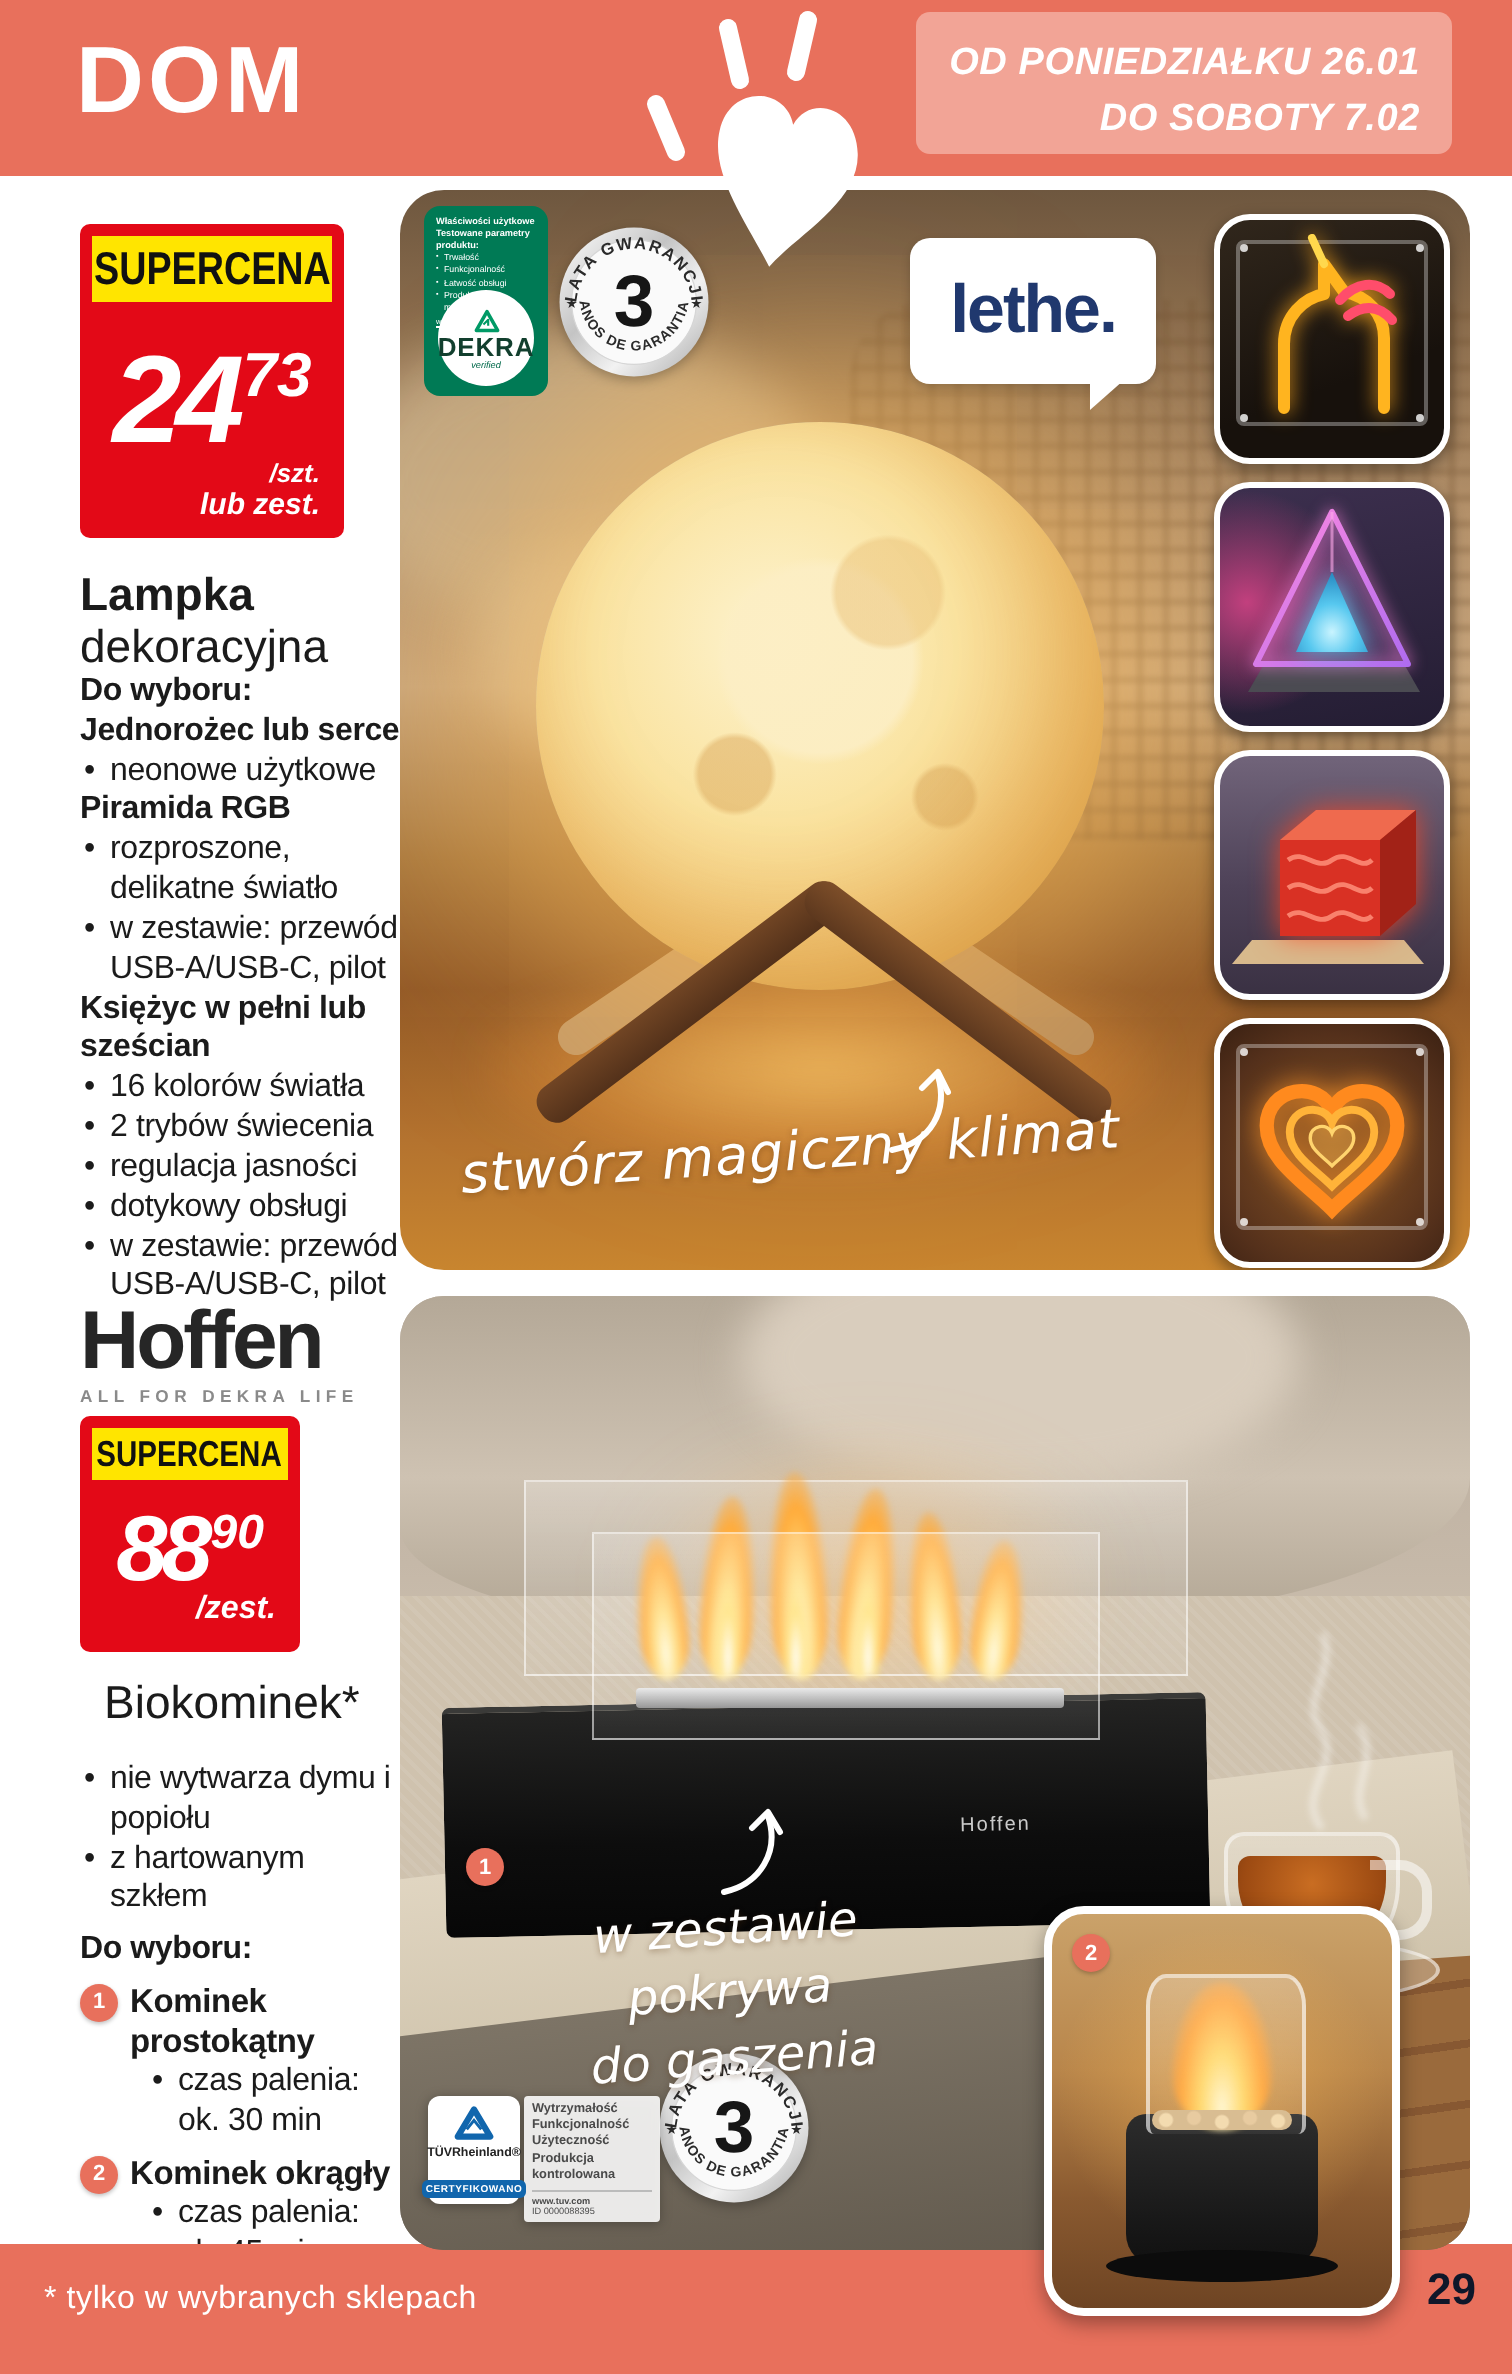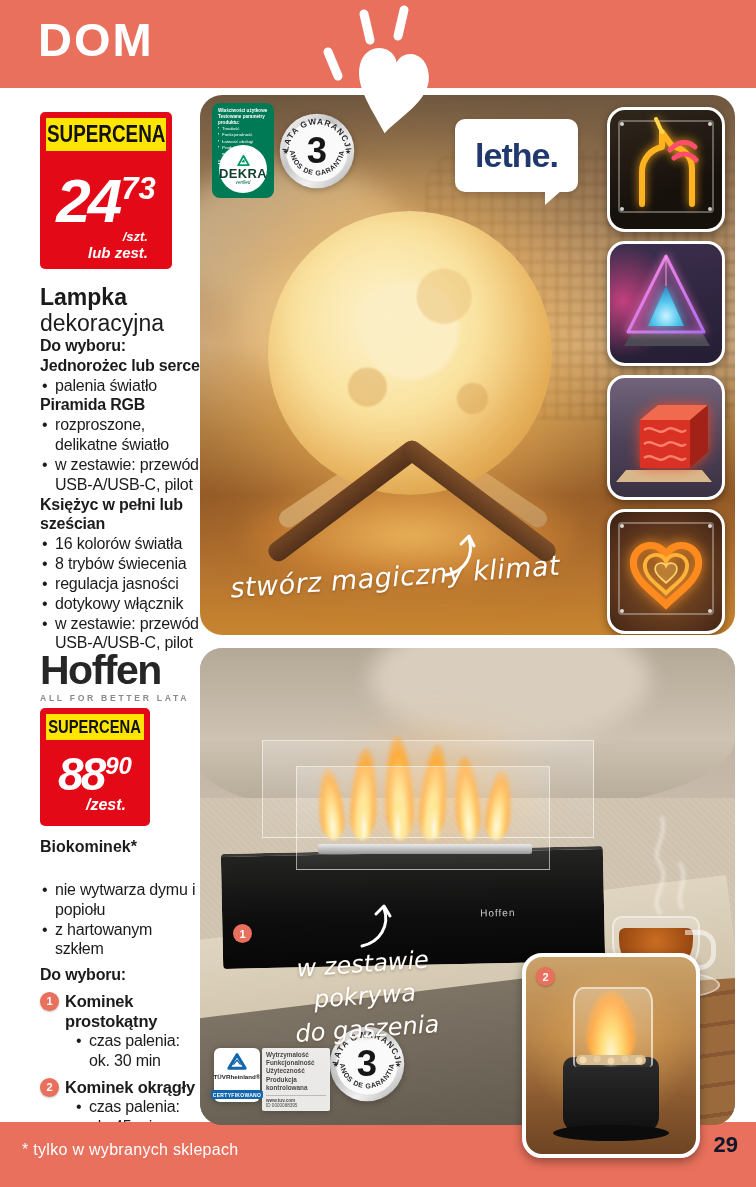--- a/index.html
+++ b/index.html
@@ -19,35 +19,35 @@
   .sc-lg{left:40px;top:112px;width:132px;height:157px}
   .sc-sm{left:40px;top:708px;width:110px;height:118px}
   .sc-head{background:#FFE500;margin:6px 6px 0 6px;display:flex;align-items:center;justify-content:center}
   .sc-lg .sc-head{height:33px}.sc-sm .sc-head{height:26px}
   .sc-head span{font-weight:bold;color:#111;transform:scaleX(.82);white-space:nowrap}
   .sc-lg .sc-head span{font-size:23px}.sc-sm .sc-head span{font-size:18px}
   .p-main{text-align:center;color:#fff;font-style:italic;font-weight:bold;line-height:.9}
   .sc-lg .p-main{margin-top:22px}.sc-sm .p-main{margin-top:14px}
   .p-int{letter-spacing:-3px}.sc-lg .p-int{font-size:62px}.sc-sm .p-int{font-size:46px}
   .p-dec{margin-left:2px}.sc-lg .p-dec{font-size:31px;vertical-align:23px}.sc-sm .p-dec{font-size:24px;vertical-align:16px}
-  .p-unit{color:#fff;font-style:italic;font-weight:bold;text-align:right;padding-right:24px;line-height:1.2}
+  .p-unit{color:#fff;font-style:italic;font-weight:bold;text-align:right;padding-right:12px;line-height:1.2}
   .sc-lg .p-unit{font-size:13px}.sc-lg .p-unit-b{font-size:15px}.sc-sm .p-unit{font-size:16px}
 
   
   .pname{position:absolute;left:40px;top:284px;font-size:23px;line-height:1.15}
   .pname .b{font-weight:bold}
   .features{position:absolute;left:40px;width:160px;font-size:16px;line-height:1.24;letter-spacing:-.2px}
   .feat1{top:336px}
   .f-h{font-weight:bold}
   .f-b{padding-left:15px;position:relative}
   .f-b::before{content:"•";position:absolute;left:2px}
   .hoffen-logo{position:absolute;left:40px;top:650px}
   .hoffen-name{font-size:41px;font-weight:bold;color:#262626;letter-spacing:-1.5px;line-height:1}
   .hoffen-tag{font-size:8.6px;font-weight:bold;letter-spacing:2.7px;color:#8a8a8a;margin-top:2px}
-  .bioname{position:absolute;left:40px;top:838px;font-size:16px;font-weight:bold}
+  .bioname{position:absolute;left:52px;top:838px;font-size:23px;font-weight:normal}
   .feat2{top:880px}
   .f-sp{margin-top:6px}
   .vrow{display:flex;align-items:flex-start;margin-top:6px}
   .vname{font-weight:bold;font-size:16.5px;line-height:1.22;margin-left:6px}
   .vsub{padding-left:34px}
   .marker{width:19px;height:19px;border-radius:50%;background:#E8705C;color:#fff;font-size:11px;font-weight:bold;
           display:flex;align-items:center;justify-content:center;flex:none;box-shadow:0 1px 2px rgba(0,0,0,.25)}
   .vrow .marker{margin-top:1px}
 
   
@@ -209,20 +209,24 @@
   .disclaimer{position:absolute;left:22px;top:19px;color:#fff;font-size:16px;letter-spacing:.3px}
   .pageno{position:absolute;right:18px;top:10px;color:#0f172a;font-size:22px;font-weight:bold}
 </style>
 </head>
 <body>
 
 <div class="page">
 
   <header class="topbar">
     <div class="dom">DOM</div>
+    <div class="datebox">
+      <div>OD PONIEDZIAŁKU 26.01</div>
+      <div>DO SOBOTY 7.02</div>
+    </div>
   </header>
   <svg class="doodle" viewBox="0 0 132 152">
     <g stroke="#fff" stroke-width="9" stroke-linecap="round">
       <path d="M16,52 L26,76"></path>
         <path d="M52,14 L58,40"></path>
         <path d="M92,10 L86,36"></path>
     </g>
     <path fill="#fff" transform="rotate(8 80 95)" d="M80,62 C74,44 46,46 44,70 C42,92 64,114 78,134 C90,116 118,96 114,72 C110,48 86,46 80,62 Z"></path>
   </svg>
 
@@ -236,29 +240,29 @@
   </div>
 
   <h2 class="pname" style="margin:0;font-weight:normal">
     <span class="b">Lampka</span><br>
     <span>dekoracyjna</span>
   </h2>
 
   <div class="features feat1">
     <div class="f-h">Do wyboru:</div>
     <div class="f-h">Jednorożec lub serce</div>
-    <div class="f-b">palenia światło</div>
+    <div class="f-b">neonowe użytkowe</div>
     <div class="f-h">Piramida RGB</div>
     <div class="f-b">rozproszone, delikatne światło</div>
     <div class="f-b">w zestawie: przewód USB-A/USB-C, pilot</div>
     <div class="f-h">Księżyc w pełni lub sześcian</div>
     <div class="f-b">16 kolorów światła</div>
-    <div class="f-b">8 trybów świecenia</div>
+    <div class="f-b">2 trybów świecenia</div>
     <div class="f-b">regulacja jasności</div>
-    <div class="f-b">dotykowy włącznik</div>
+    <div class="f-b">dotykowy obsługi</div>
     <div class="f-b">w zestawie: przewód USB-A/USB-C, pilot</div>
   </div>
 
   <div class="img1">
     <div class="cushion cu1"></div>
     <div class="cushion cu2"></div>
     <div class="wicker"></div>
     <div class="tableglow"></div>
     <div class="bar bar-bl"></div>
     <div class="bar bar-br"></div>
@@ -375,21 +379,21 @@
 
     <div class="hand hand1">stwórz magiczny klimat</div>
     <svg class="harrow ar1" viewBox="0 0 40 46">
       <path d="M6,44 C26,40 34,24 29,7" fill="none" stroke="#fff" stroke-width="3" stroke-linecap="round"></path>
       <path d="M21,13 L29,5 L34,15" fill="none" stroke="#fff" stroke-width="3" stroke-linecap="round" stroke-linejoin="round"></path>
     </svg>
   </div>
 
   <div class="hoffen-logo">
     <div class="hoffen-name">Hoffen</div>
-    <div class="hoffen-tag">ALL FOR BETTER LATA</div>
+    <div class="hoffen-tag">ALL FOR DEKRA LIFE</div>
   </div>
 
   <div class="sc sc-sm">
     <div class="sc-head">
         <span>SUPERCENA</span>
       </div>
     <div class="p-main"><span class="p-int">88</span><span class="p-dec">90</span></div>
     <div class="p-unit">/zest.</div>
   </div>
 

